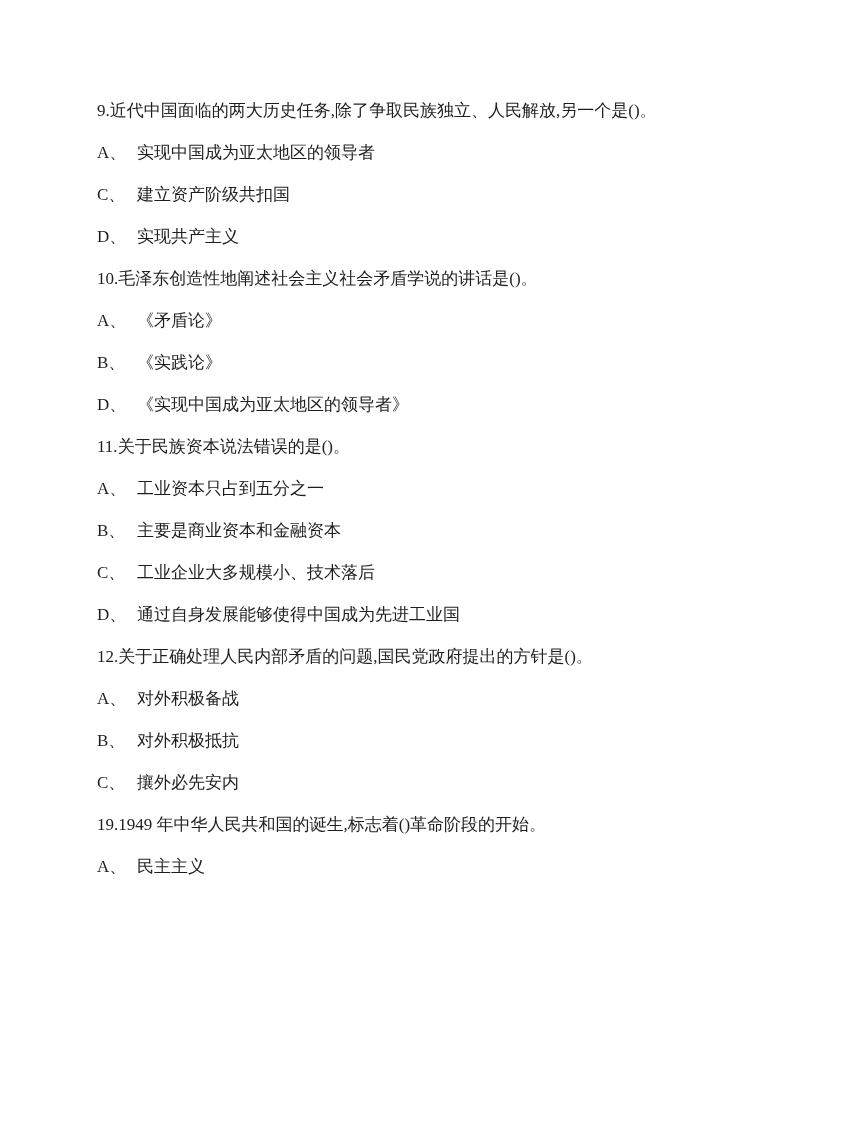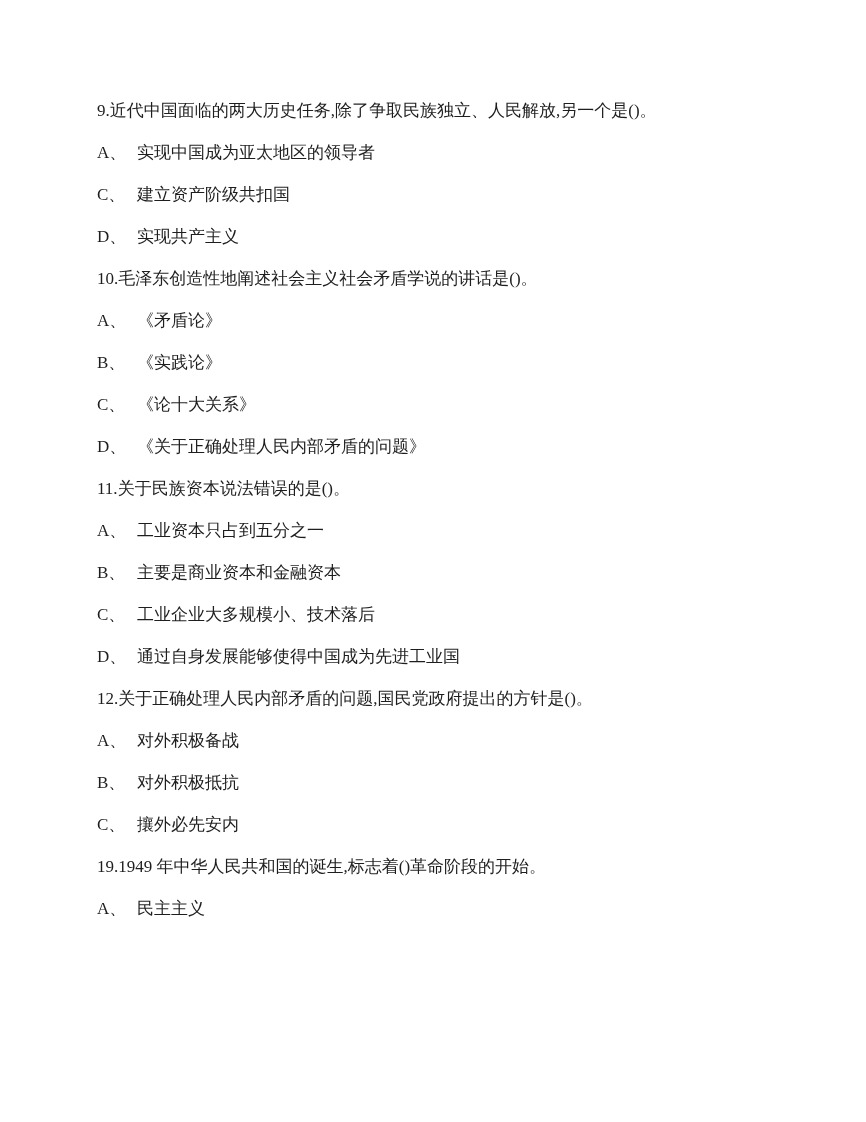--- a/index.html
+++ b/index.html
@@ -46,22 +46,21 @@
       <div class="line"><span>9.</span><span>近代中国面临的两大历史任务,除了争取民族独立、人民解放,另一个是()。</span></div>
       <div class="line"><span class="olabel">A、</span><span>实现中国成为亚太地区的领导者</span></div>
       <div class="line"><span class="olabel">C、</span><span>建立资产阶级共扣国</span></div>
       <div class="line"><span class="olabel">D、</span><span>实现共产主义</span></div>
     </div>
 
     <div>
       <div class="line"><span>10.</span><span>毛泽东创造性地阐述社会主义社会矛盾学说的讲话是()。</span></div>
       <div class="line"><span class="olabel">A、</span><span>《矛盾论》</span></div>
       <div class="line"><span class="olabel">B、</span><span>《实践论》</span></div>
-      <div class="line"><span class="olabel">C、</span><span>《论十大关系》</span></div>
-      <div class="line"><span class="olabel">D、</span><span>《关于正确处理人民内部矛盾的问题》</span></div>
+      <div class="line"><span class="olabel">D、</span><span>《实现中国成为亚太地区的领导者》</span></div>
     </div>
 
     <div>
       <div class="line"><span>11.</span><span>关于民族资本说法错误的是()。</span></div>
       <div class="line"><span class="olabel">A、</span><span>工业资本只占到五分之一</span></div>
       <div class="line"><span class="olabel">B、</span><span>主要是商业资本和金融资本</span></div>
       <div class="line"><span class="olabel">C、</span><span>工业企业大多规模小、技术落后</span></div>
       <div class="line"><span class="olabel">D、</span><span>通过自身发展能够使得中国成为先进工业国</span></div>
     </div>
 

